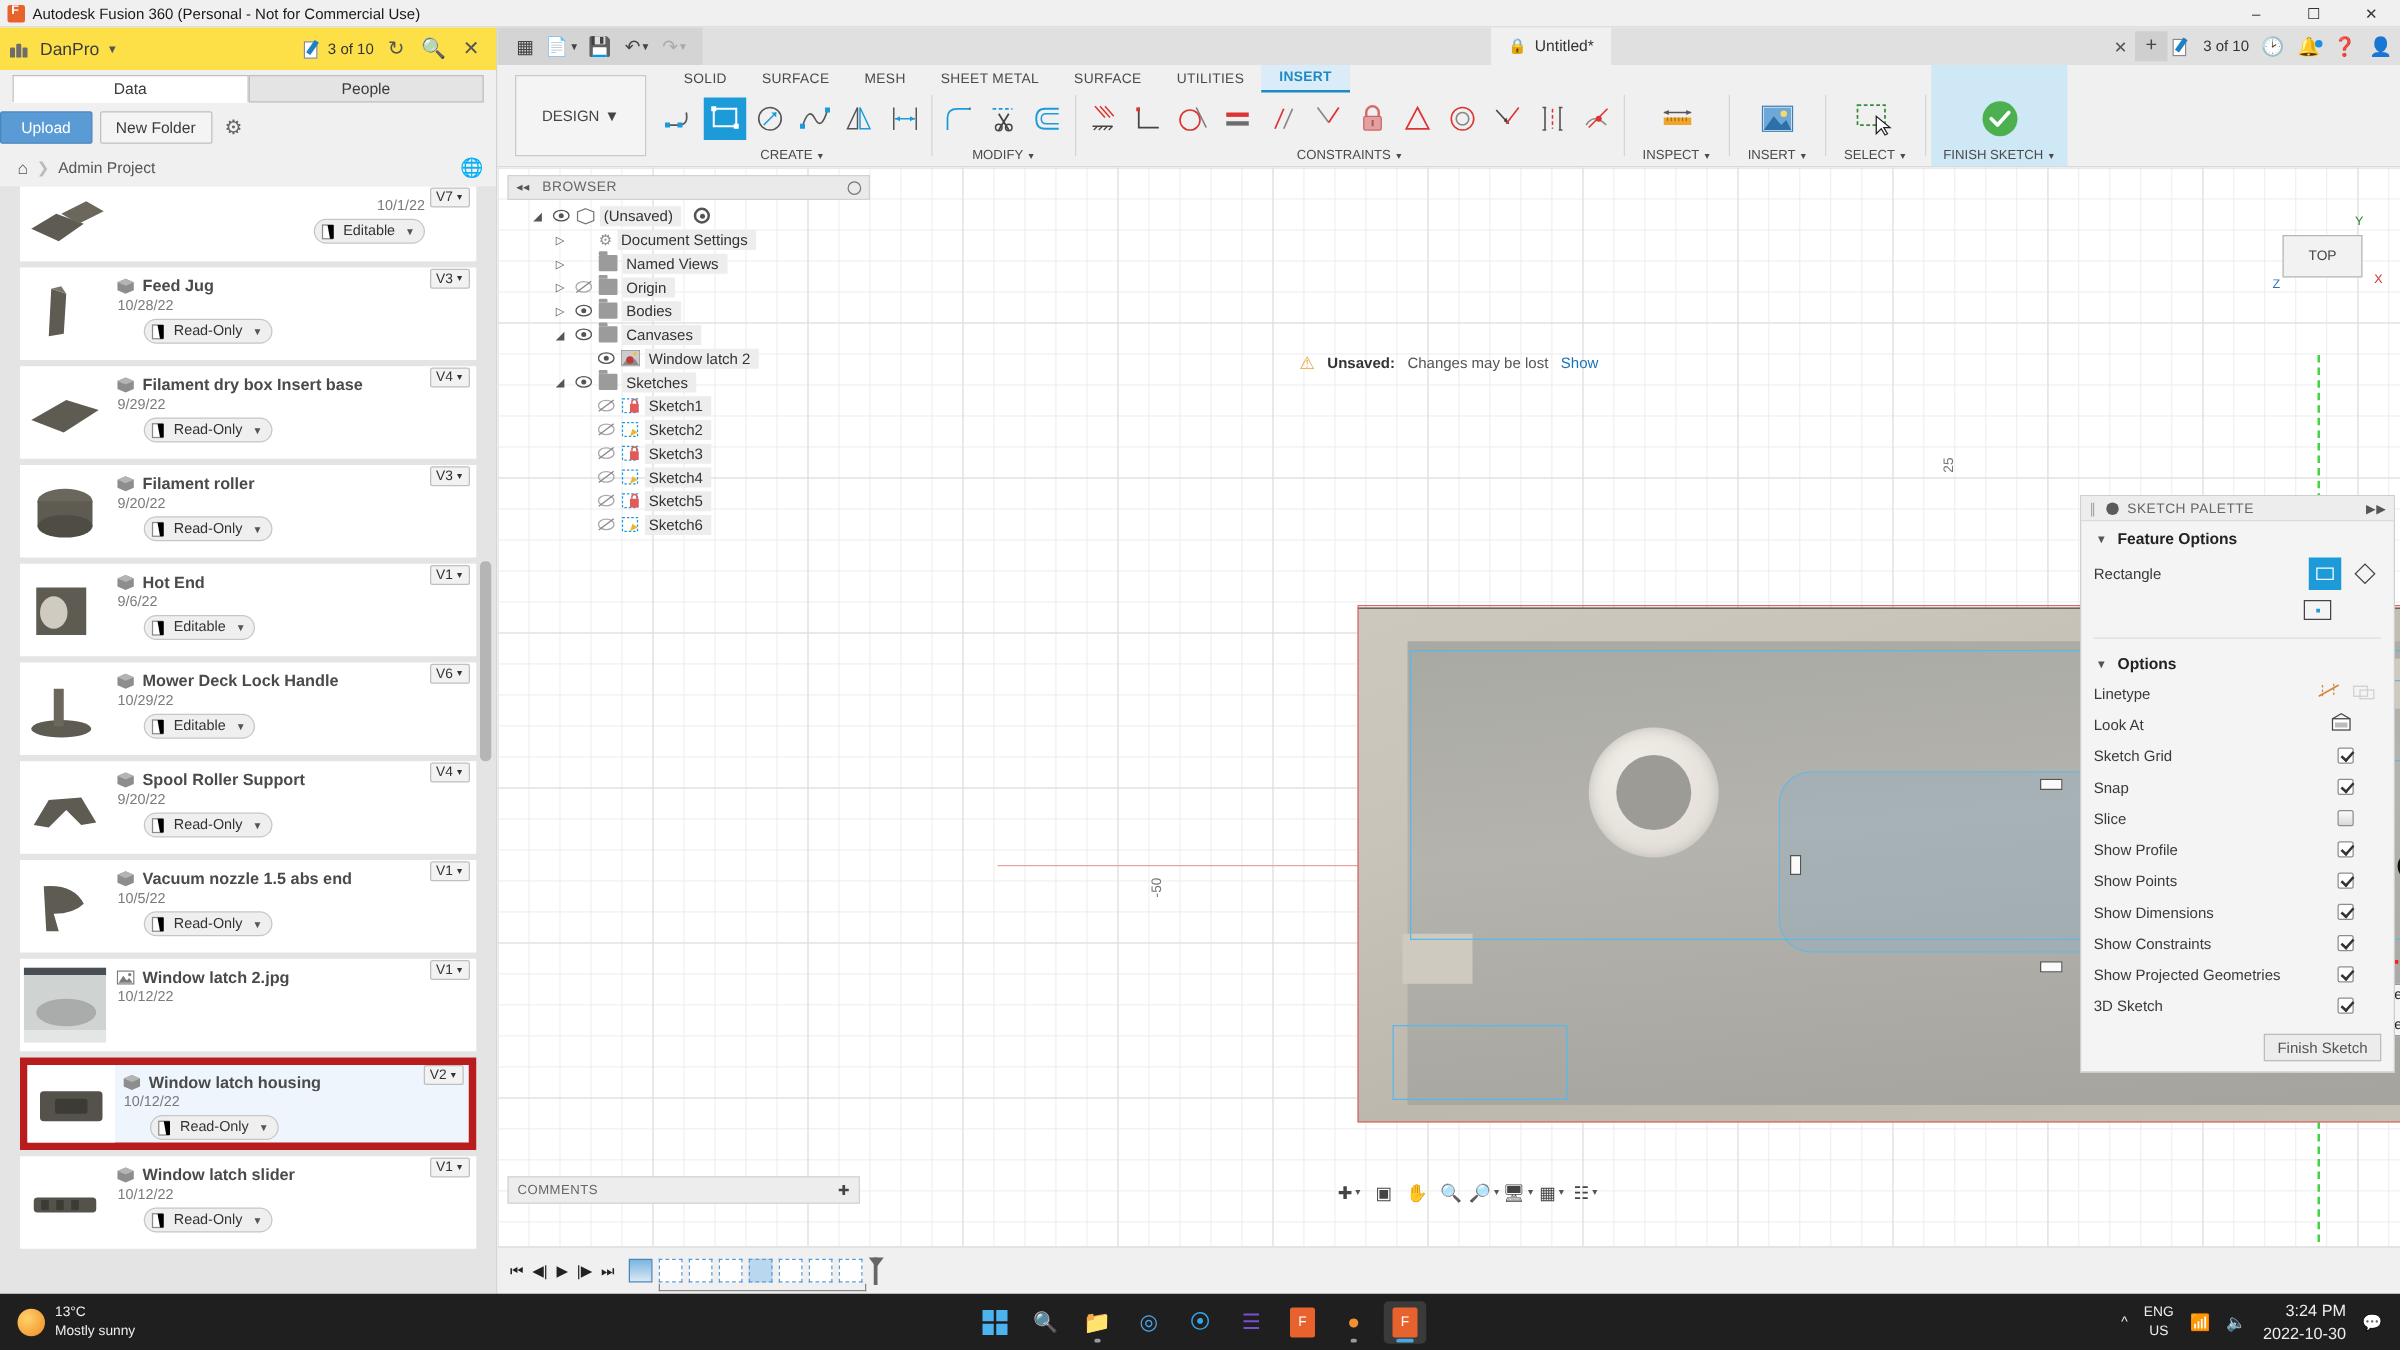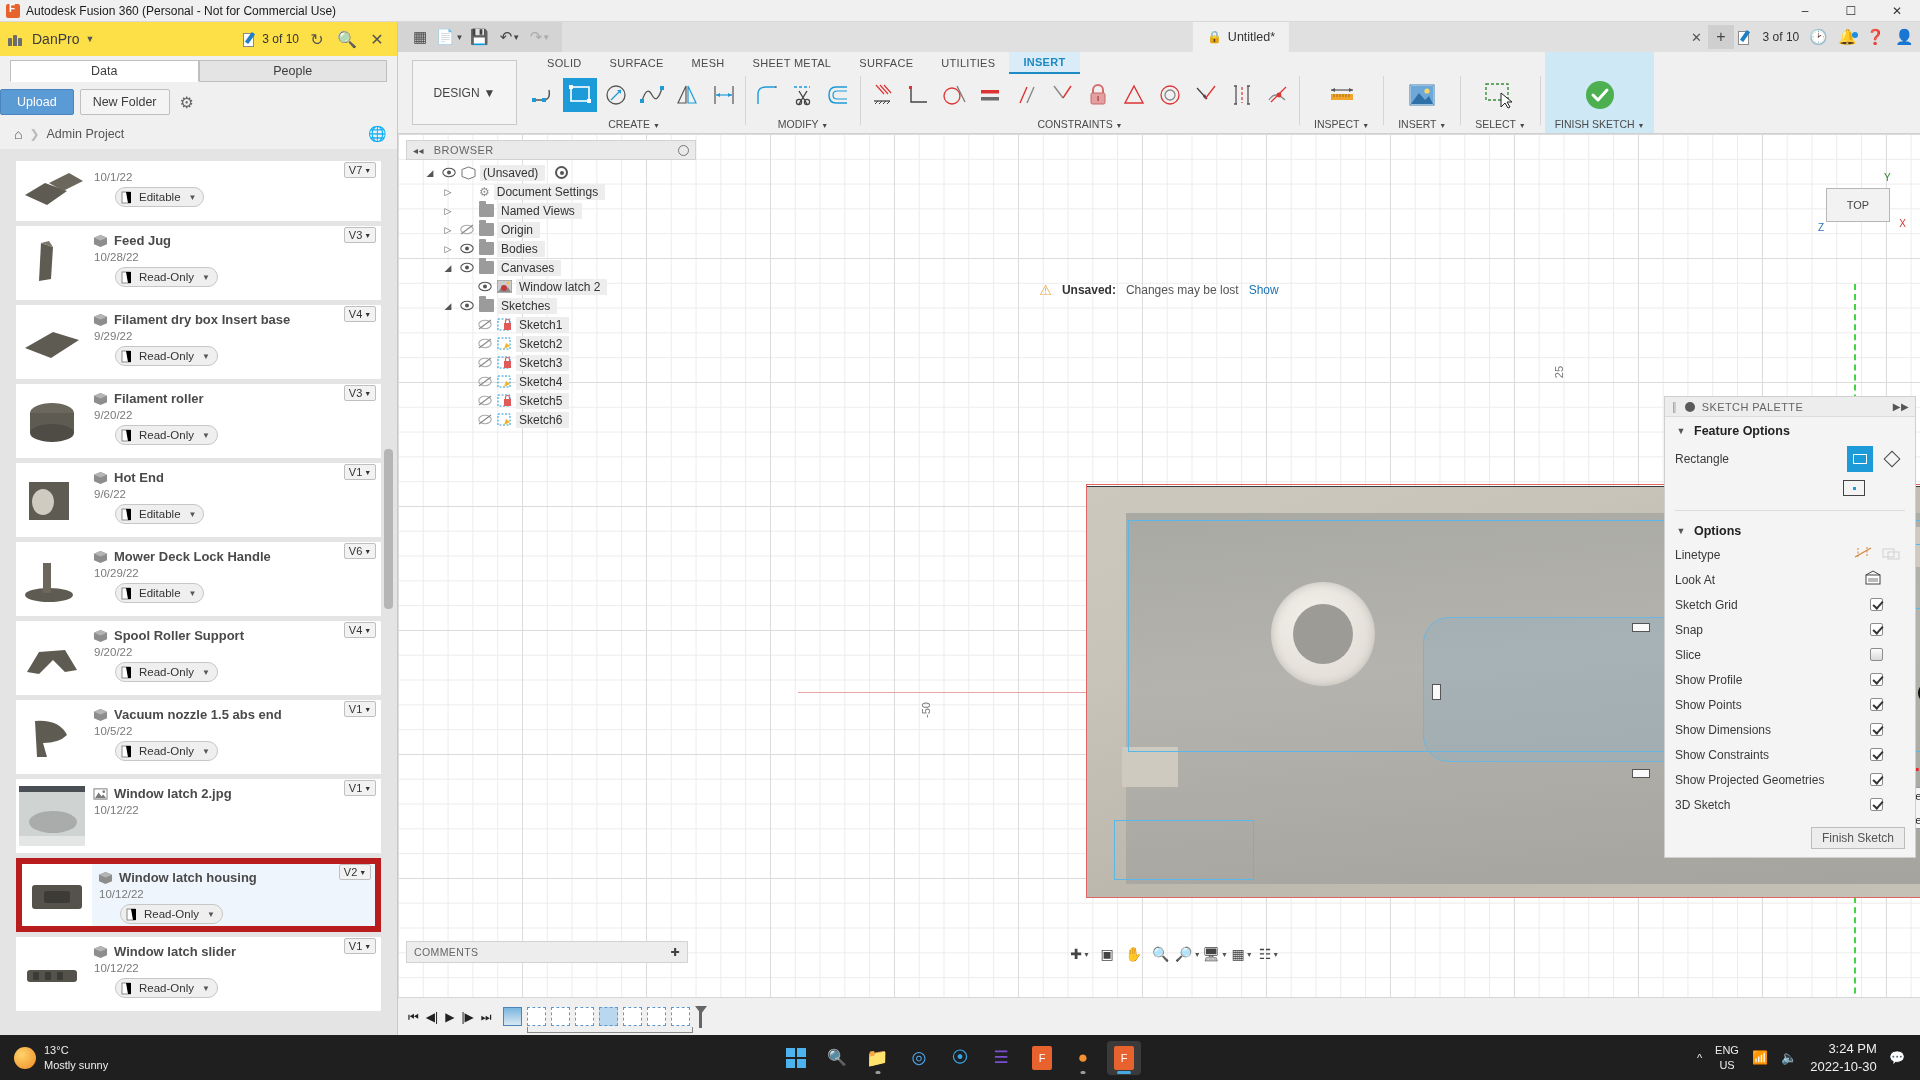--- a/index.html
+++ b/index.html
@@ -49,21 +49,21 @@
     border:1px solid #bfbfbf; border-radius:2px; }
   .gear { color:#666; font-size:16px; margin-left:4px;}
   .crumb { display:flex; align-items:center; gap:7px; padding:3px 0 6px 14px; font-size:12.5px; color:#555;}
   .crumb .home { font-size:14px; color:#555;}
   .crumb .sep { color:#bbb; font-size:12px;}
   .crumb .globe { margin-left:auto; margin-right:10px; font-size:15px; color:#666;}
 
   .filelist { flex:1; overflow:hidden; background:#e4e4e4; position:relative; }
   .file-row { display:flex; background:#fff; margin:0 16px 5px 16px; height:74px; align-items:flex-start;
     border:1px solid transparent;}
-  .file-row.first { margin-top:12px; height:60px; }
+  .file-row.first { margin-top:0; height:60px;text-align:right; }
   .file-row.selected { border:6px solid #b91c1c; background:#eef5fc;}
   .thumb { width:70px; height:100%; background:#fff; flex:0 0 70px;
     display:flex;align-items:center;justify-content:center;overflow:hidden;}
   .f-body { padding:6px 0 0 6px; flex:1; min-width:0;}
   .f-name { font-size:13px; color:#4a4a4a; font-weight:bold; display:flex; align-items:center; gap:6px;
     white-space:nowrap; overflow:hidden;}
   .cube-ico { width:15px;height:14px;flex:0 0 15px;display:block;}
   .f-date { font-size:11.5px; color:#7a7a7a; margin:3px 0 4px 1px;}
   .perm { display:inline-flex; align-items:center; gap:5px; background:#efefef; border:1px solid #c6c6c6;
     border-radius:11px; height:20px; padding:0 7px 0 5px; font-size:11.5px; color:#333; margin-left:22px;}

